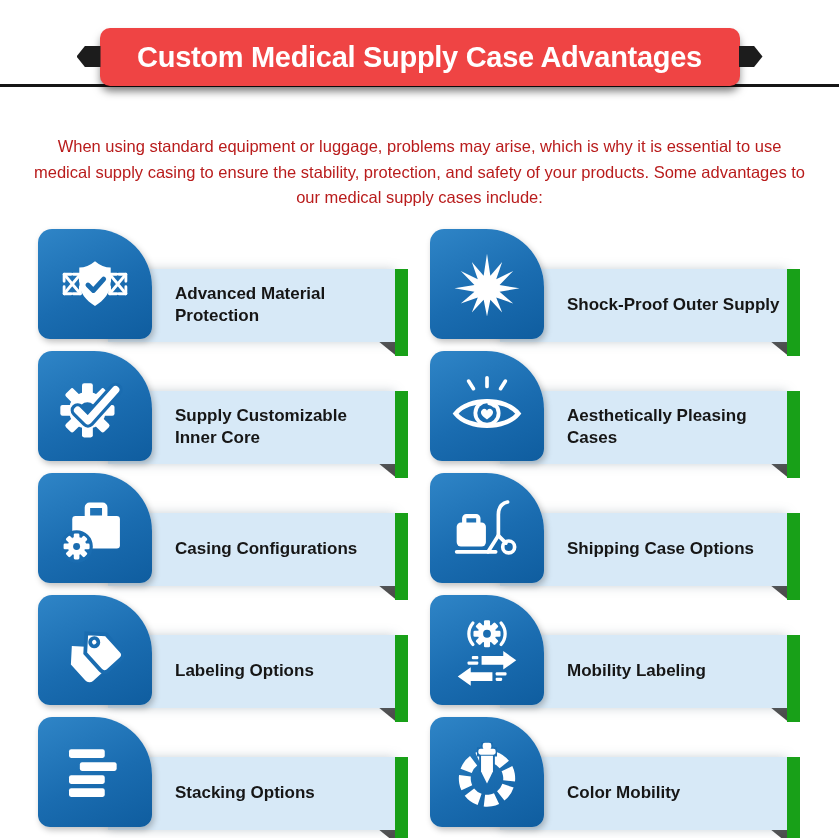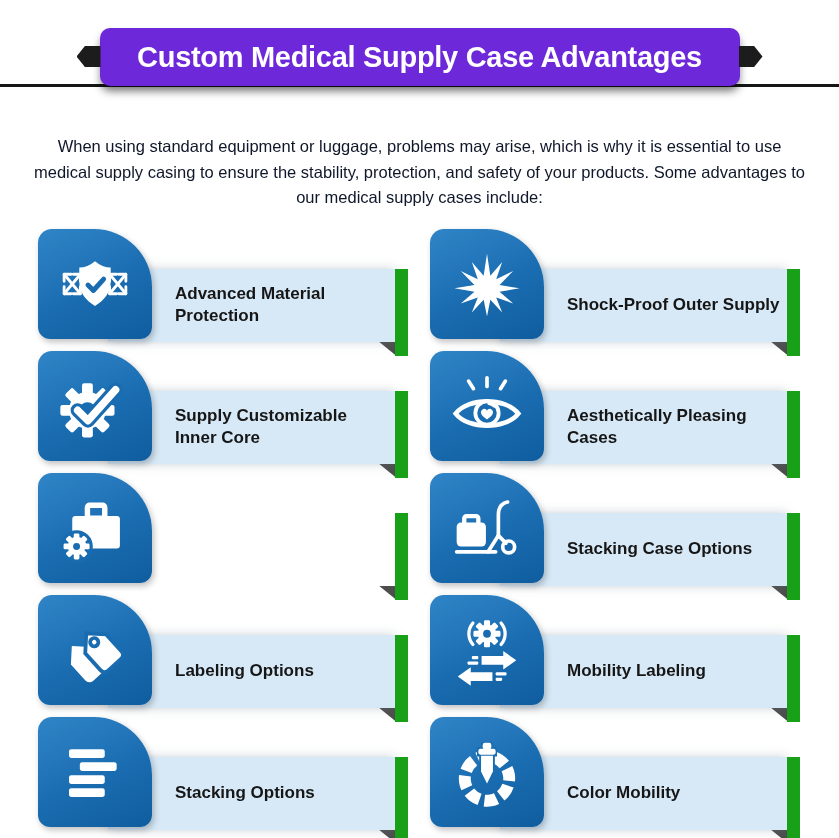--- a/index.html
+++ b/index.html
@@ -2,31 +2,31 @@
 <html><head>
 <meta charset="utf-8">
 <style>
   html,body{margin:0;padding:0;background:#ffffff;}
   .page{position:relative;width:839px;height:838px;background:#ffffff;overflow:hidden;
         font-family:"Liberation Sans", sans-serif;}
 
   
   .header{position:relative;width:100%;height:92px;}
   .rule{position:absolute;top:56px;left:0;right:0;height:3px;background:#161616;}
-  .banner{position:relative;margin:28px auto 0;width:640px;height:58px;background:#6d28d9;
+  .banner{position:relative;margin:28px auto 0;width:640px;height:58px;background:#ef4444;
           border-radius:10px;box-shadow:0 6px 8px -1px rgba(0,0,0,0.55);}
   .banner h1{margin:0;line-height:58px;text-align:center;color:#ffffff;font-size:29px;
              font-weight:bold;letter-spacing:-0.3px;}
   .connector{position:absolute;top:18px;width:24px;height:21px;background:#1c1c1c;}
   .connector.left{left:-23px;clip-path:polygon(0 50%,35% 0,100% 0,100% 100%,35% 100%);}
   .connector.right{right:-23px;clip-path:polygon(0 0,65% 0,100% 50%,65% 100%,0 100%);}
 
   
   .intro{margin:14px auto 0;width:780px;text-align:center;font-size:16.5px;line-height:1.55;
-         color:#0f172a;}
+         color:#b91c1c;}
 
   
   .grid{margin-top:18px;padding:0 47px 0 38px;display:grid;
         grid-template-columns:370px 370px;column-gap:22px;row-gap:12px;}
   .item{position:relative;width:370px;height:110px;}
   .bar{position:absolute;left:70px;top:40px;right:13px;height:73px;background:#d7e9f7;
        box-shadow:0 0 10px rgba(110,125,140,0.35);display:flex;align-items:center;z-index:1;}
   .bar .label{padding-left:67px;padding-right:6px;font-size:17px;font-weight:600;
               color:#161616;line-height:1.3;}
   .accent{position:absolute;right:0;top:40px;width:13px;height:87px;background:#18a018;z-index:2;}
@@ -134,20 +134,23 @@
           <path class="ws" stroke-width="4.2" d="M7 43C19 28 53 28 65 43 53 58 19 58 7 43Z"></path>
           <circle class="w" cx="36" cy="42.5" r="12.5"></circle>
           <circle cx="36" cy="42.5" r="9" fill="#1a6cb0"></circle>
           <path class="w" d="M36 48.5c-5.2-3.8-7-6.6-4.4-9.1 1.8-1.7 4-0.3 4.4 1 .4-1.3 2.6-2.7 4.4-1 2.6 2.5 .8 5.3-4.4 9.1z"></path>
           <path class="ws" stroke-width="2.2" stroke-linecap="round" d="M42.5 36.5a8.5 8.5 0 0 0-5-2.6"></path>
         </svg>
       </div>
     </div>
 
     <div class="item">
+      <div class="bar">
+        <span class="label">Casing Configurations</span>
+      </div>
       <div class="accent"></div>
       <div class="fold"></div>
       <div class="tile">
         <svg viewBox="0 0 72 72">
           <rect class="ws" stroke-width="5" x="29" y="15" width="16" height="12" rx="2"></rect>
           <rect class="w" x="15" y="25" width="44" height="30" rx="3"></rect>
           <circle class="bs" stroke-width="6" cx="19" cy="53" r="12"></circle>
           <g transform="translate(19,53)">
             <g class="w">
               <rect x="-2.6" y="-12" width="5.2" height="6" rx="1.2"></rect>
@@ -161,21 +164,21 @@
               <circle r="8"></circle>
             </g>
             <circle r="3.2" fill="#1a6cb0"></circle>
           </g>
         </svg>
       </div>
     </div>
 
     <div class="item">
       <div class="bar">
-        <span class="label">Stacking Case Options</span>
+        <span class="label">Shipping Case Options</span>
       </div>
       <div class="accent"></div>
       <div class="fold"></div>
       <div class="tile">
         <svg viewBox="0 0 72 72">
           <rect class="ws" stroke-width="4" x="15" y="25" width="13" height="10" rx="2"></rect>
           <rect class="w" x="8" y="31" width="27" height="22" rx="4"></rect>
           <g class="ws" stroke-width="3.4" stroke-linecap="round">
             <path d="M55 12c-6.5 1.5-8.5 5.5-8.5 11.5V43"></path>
             <path d="M46.5 43L37 58"></path>

